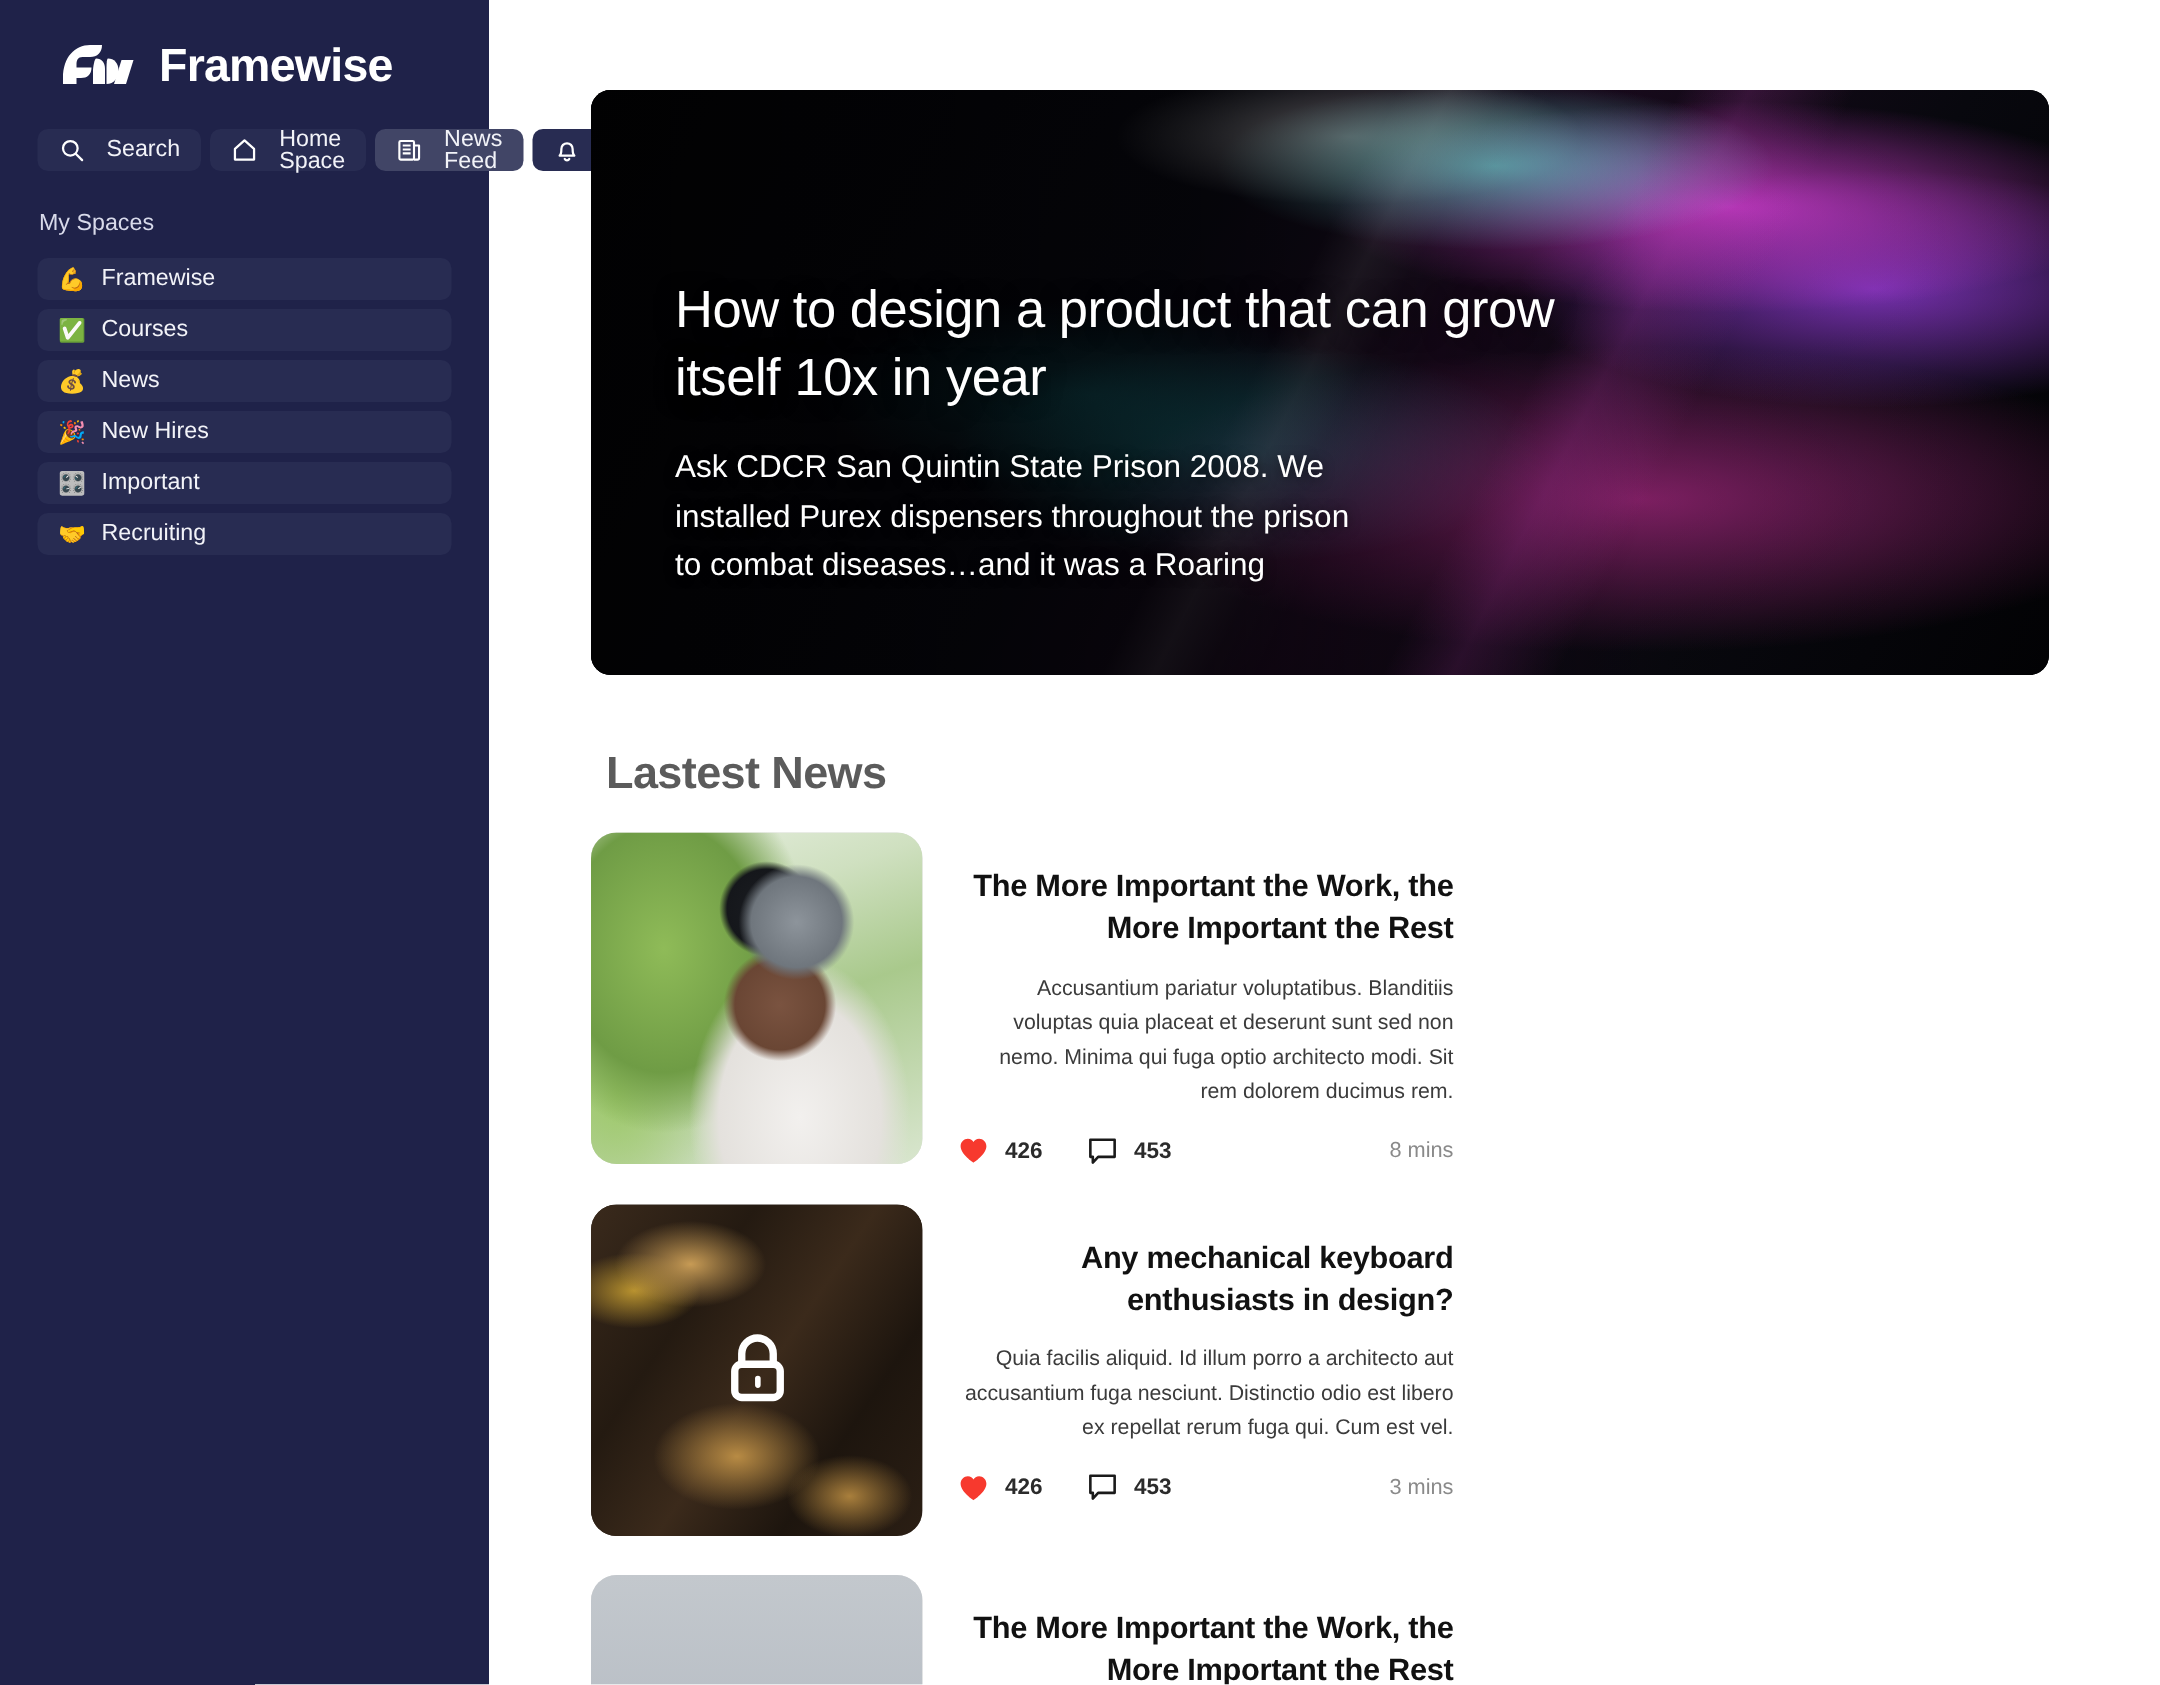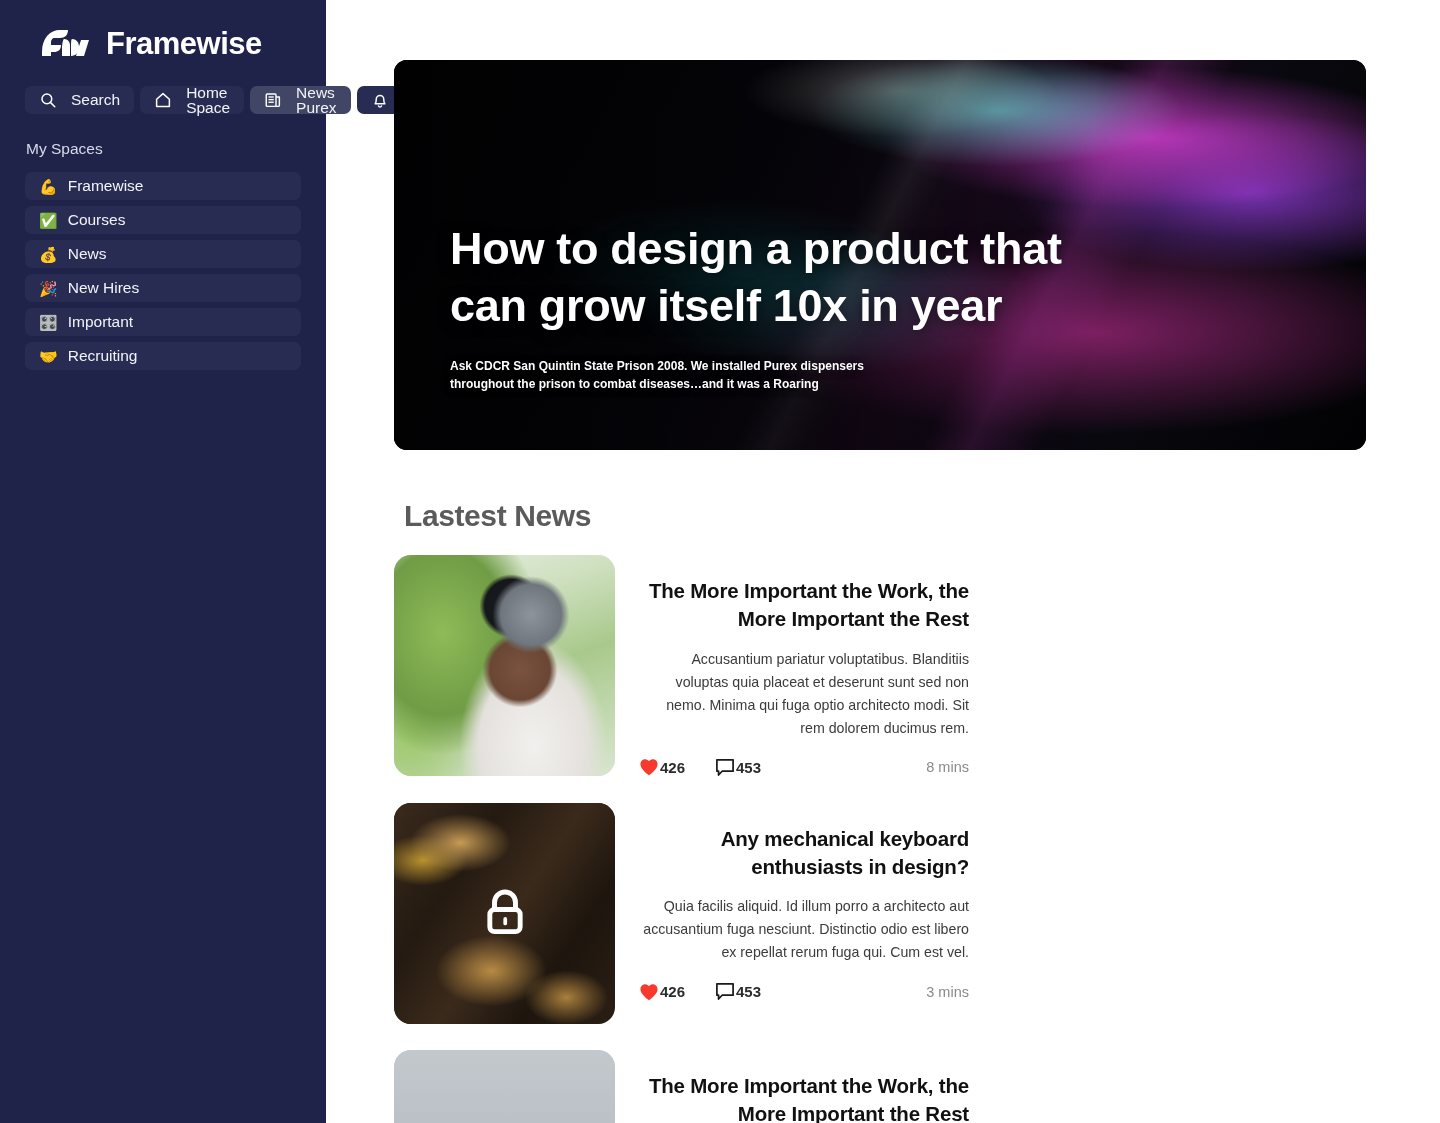--- a/index.html
+++ b/index.html
@@ -87,27 +87,27 @@
   .hero-art { position: absolute; inset: 0; }
   .hero-overlay {
     position: absolute; inset: 0;
     background: linear-gradient(90deg, rgba(0,0,0,0.78) 0%, rgba(0,0,0,0.55) 42%, rgba(0,0,0,0.05) 72%, rgba(0,0,0,0) 100%);
   }
   .hero-text {
     position: absolute; left: 56px; bottom: 56px; right: 300px;
   }
   .hero-title {
     color: #ffffff;
-    font-size: 45px; font-weight: 700;
+    font-size: 35px; font-weight: 400;
     line-height: 1.28; letter-spacing: -0.3px;
     margin-bottom: 22px;
     text-shadow: 0 2px 14px rgba(0,0,0,0.55);
   }
   .hero-sub {
-    color: #ffffff; font-size: 12px; font-weight: 700;
+    color: #ffffff; font-size: 21px; font-weight: 400;
     line-height: 1.55; max-width: 450px;
     text-shadow: 0 1px 8px rgba(0,0,0,0.6);
   }
 
   
   .latest-title {
     color: #5b5b5b; font-size: 30px; font-weight: 700;
     letter-spacing: -0.4px;
     margin: 49px 0 22px 10px;
   }
@@ -129,21 +129,21 @@
   .post-title {
     color: #111111; font-size: 20.5px; font-weight: 700;
     line-height: 1.38; letter-spacing: -0.2px;
     margin-bottom: 14px;
   }
   .post-excerpt {
     color: #3b3b3b; font-size: 14.2px; line-height: 1.62;
     margin-bottom: 18px;
   }
   .post-meta { display: flex; align-items: center; gap: 0; }
-  .meta-stat { display: flex; align-items: center; gap: 1px; margin-right: 30px; }
+  .meta-stat { display: flex; align-items: center; gap: 11px; margin-right: 30px; }
   .meta-stat .num { color: #2b2b2b; font-size: 15px; font-weight: 600; }
   .meta-time { margin-left: auto; color: #8a8a8a; font-size: 14.5px; }
 
   
   .art-hero {
     background:
       radial-gradient(ellipse 300px 90px at 62% 13%, rgba(120,235,235,0.75) 0%, rgba(120,235,235,0) 62%),
       radial-gradient(ellipse 420px 110px at 78% 20%, rgba(214,62,214,0.85) 0%, rgba(214,62,214,0) 64%),
       radial-gradient(ellipse 240px 70px at 52% 8%, rgba(255,255,255,0.55) 0%, rgba(255,255,255,0) 65%),
       radial-gradient(ellipse 360px 120px at 88% 34%, rgba(150,60,220,0.8) 0%, rgba(150,60,220,0) 66%),
@@ -227,21 +227,21 @@
       <div class="nav-item active">
         <span class="ico">
           <svg viewBox="0 0 24 24" fill="none" stroke="#ffffff" stroke-width="1.9" stroke-linejoin="round">
             <rect x="3" y="4" width="13" height="16.5" rx="1.2"></rect>
             <path d="M16 8 H20.5 V19 a1.5 1.5 0 0 1 -1.5 1.5 H16"></path>
             <line x1="6" y1="8" x2="13" y2="8" stroke-width="1.8"></line>
             <line x1="6" y1="11.5" x2="13" y2="11.5" stroke-width="1.8"></line>
             <line x1="6" y1="15" x2="13" y2="15" stroke-width="1.8"></line>
           </svg>
         </span>
-        <span class="nav-label">News Purex</span>
+        <span class="nav-label">News Feed</span>
       </div>
 
       <div class="nav-item">
         <span class="ico">
           <svg viewBox="0 0 24 24" fill="none" stroke="#ffffff" stroke-width="2" stroke-linejoin="round" stroke-linecap="round">
             <path d="M5.5 17 C5.5 17 7 15.5 7 11 a5 5 0 0 1 10 0 c0 4.5 1.5 6 1.5 6 Z"></path>
             <path d="M10 20 a2.2 2.2 0 0 0 4 0"></path>
           </svg>
         </span>
         <span class="nav-label">Notifications</span>

